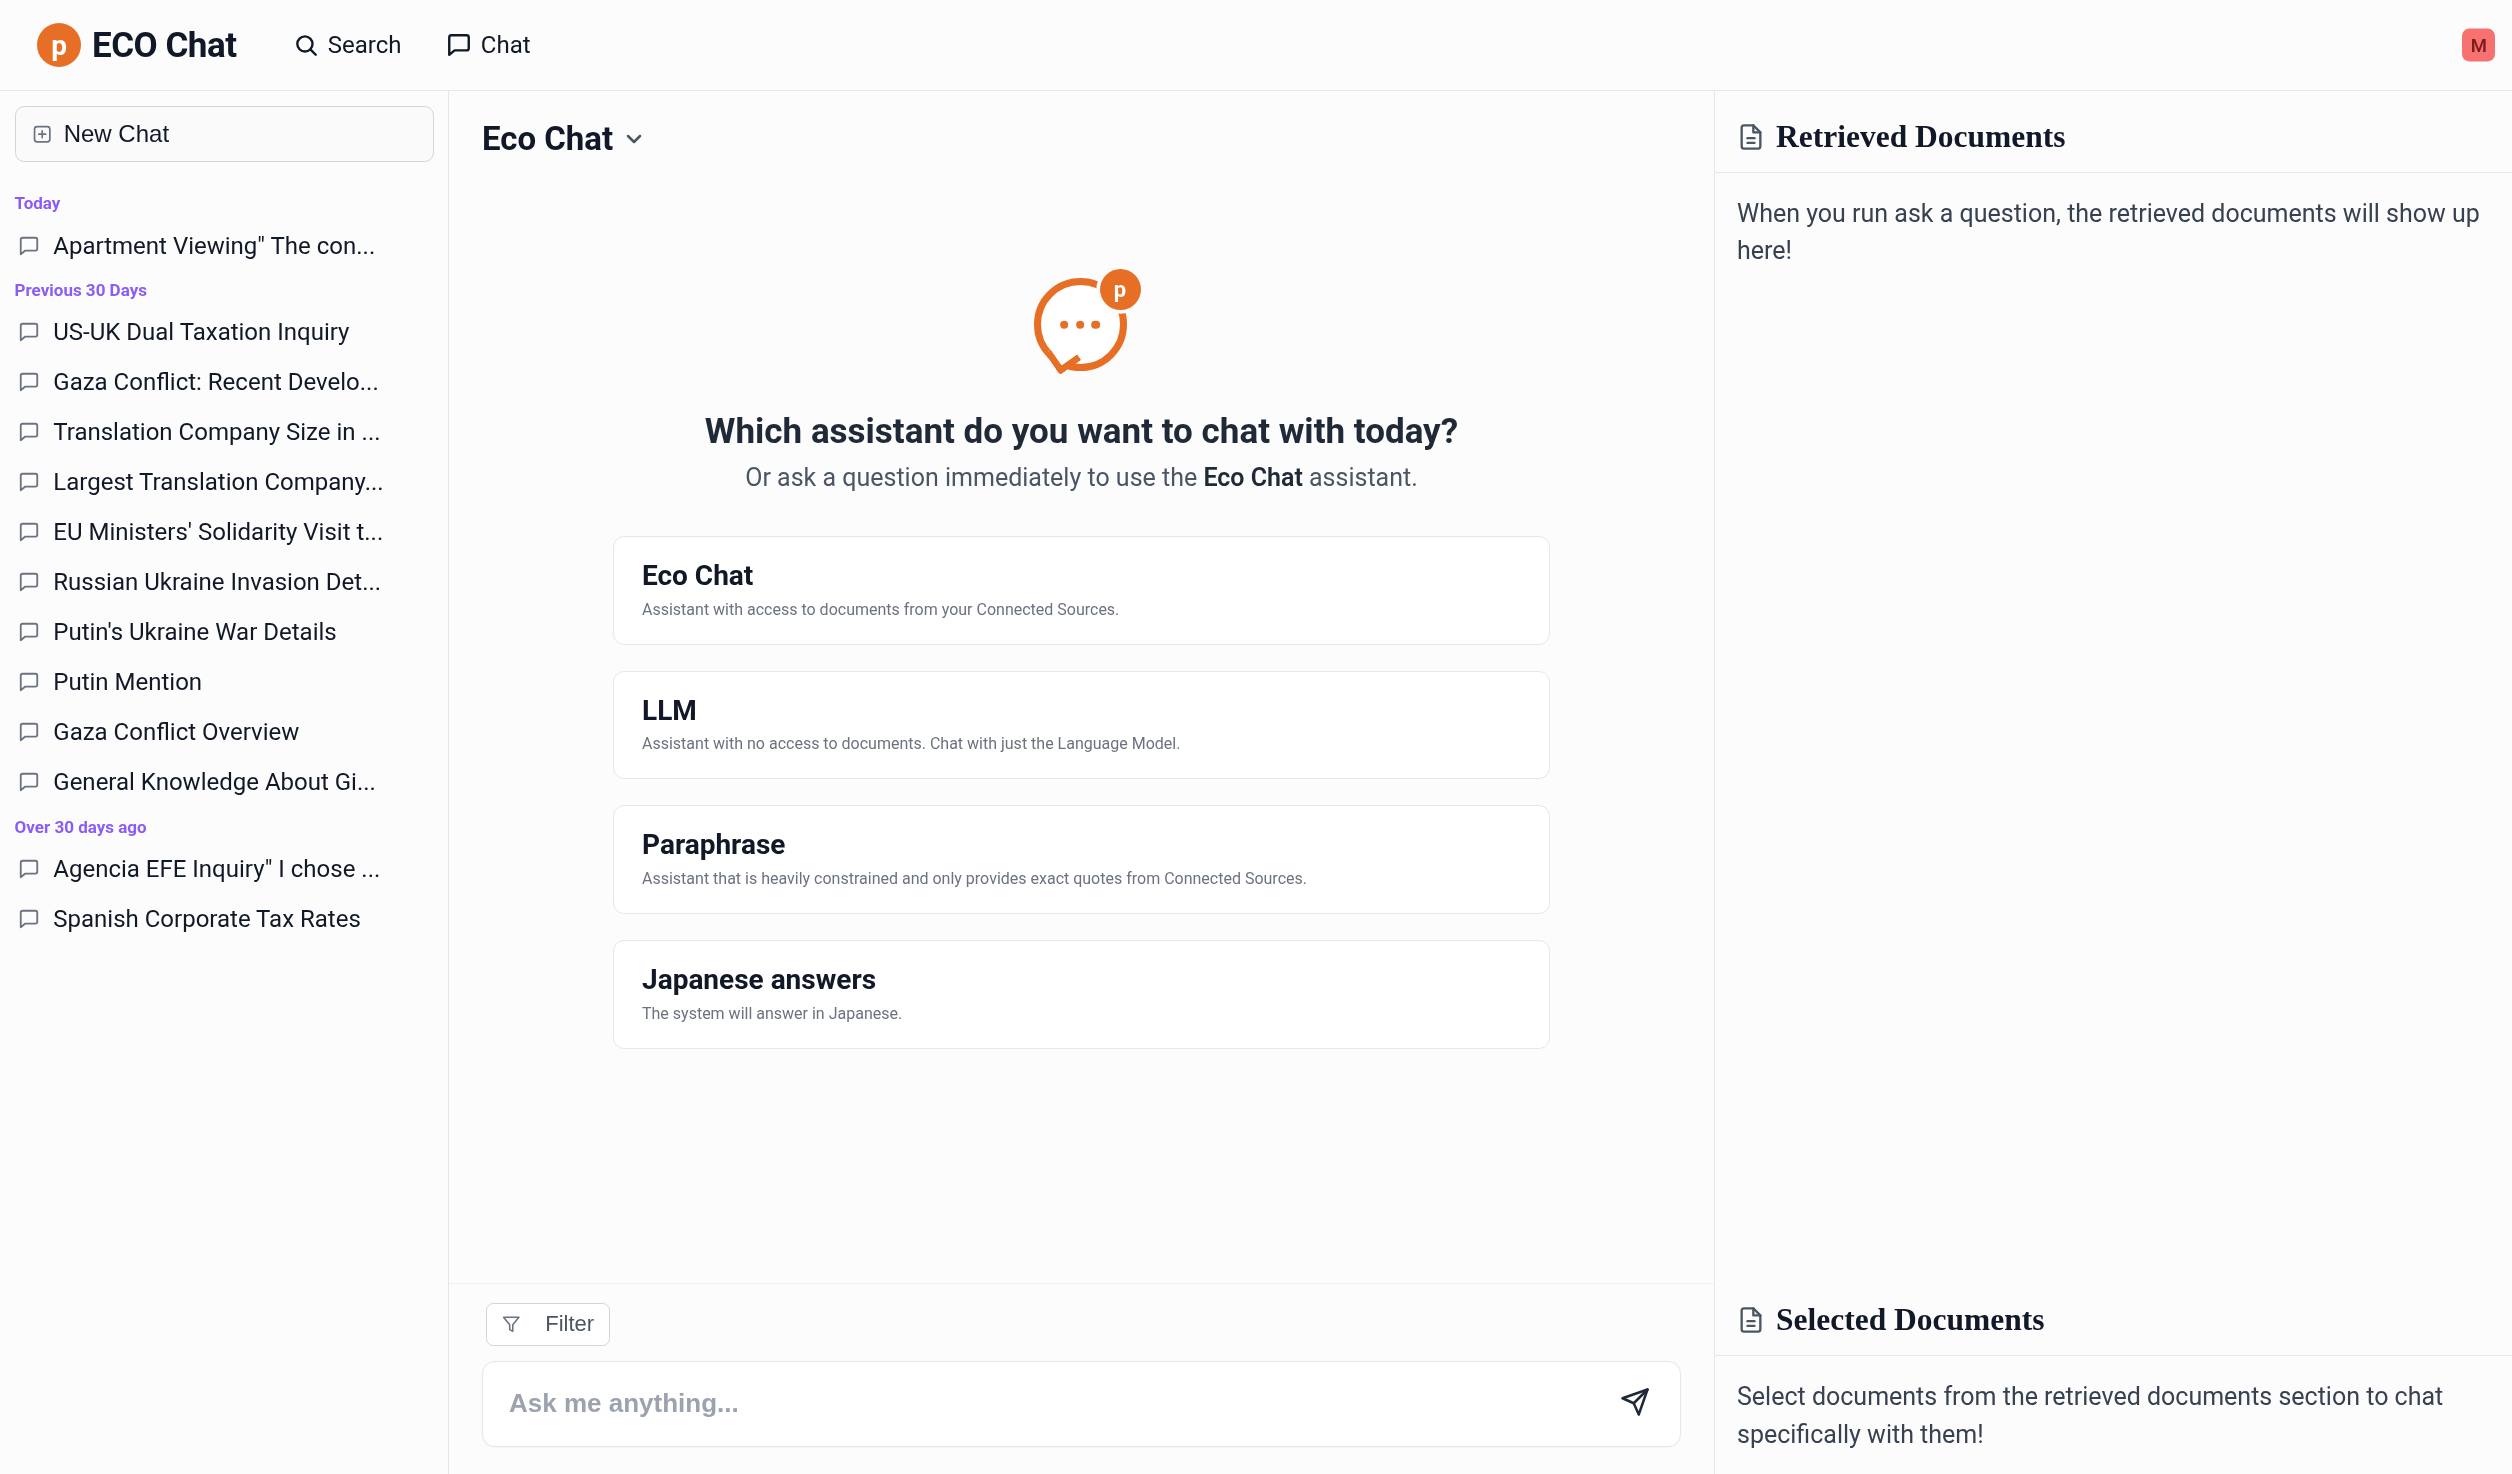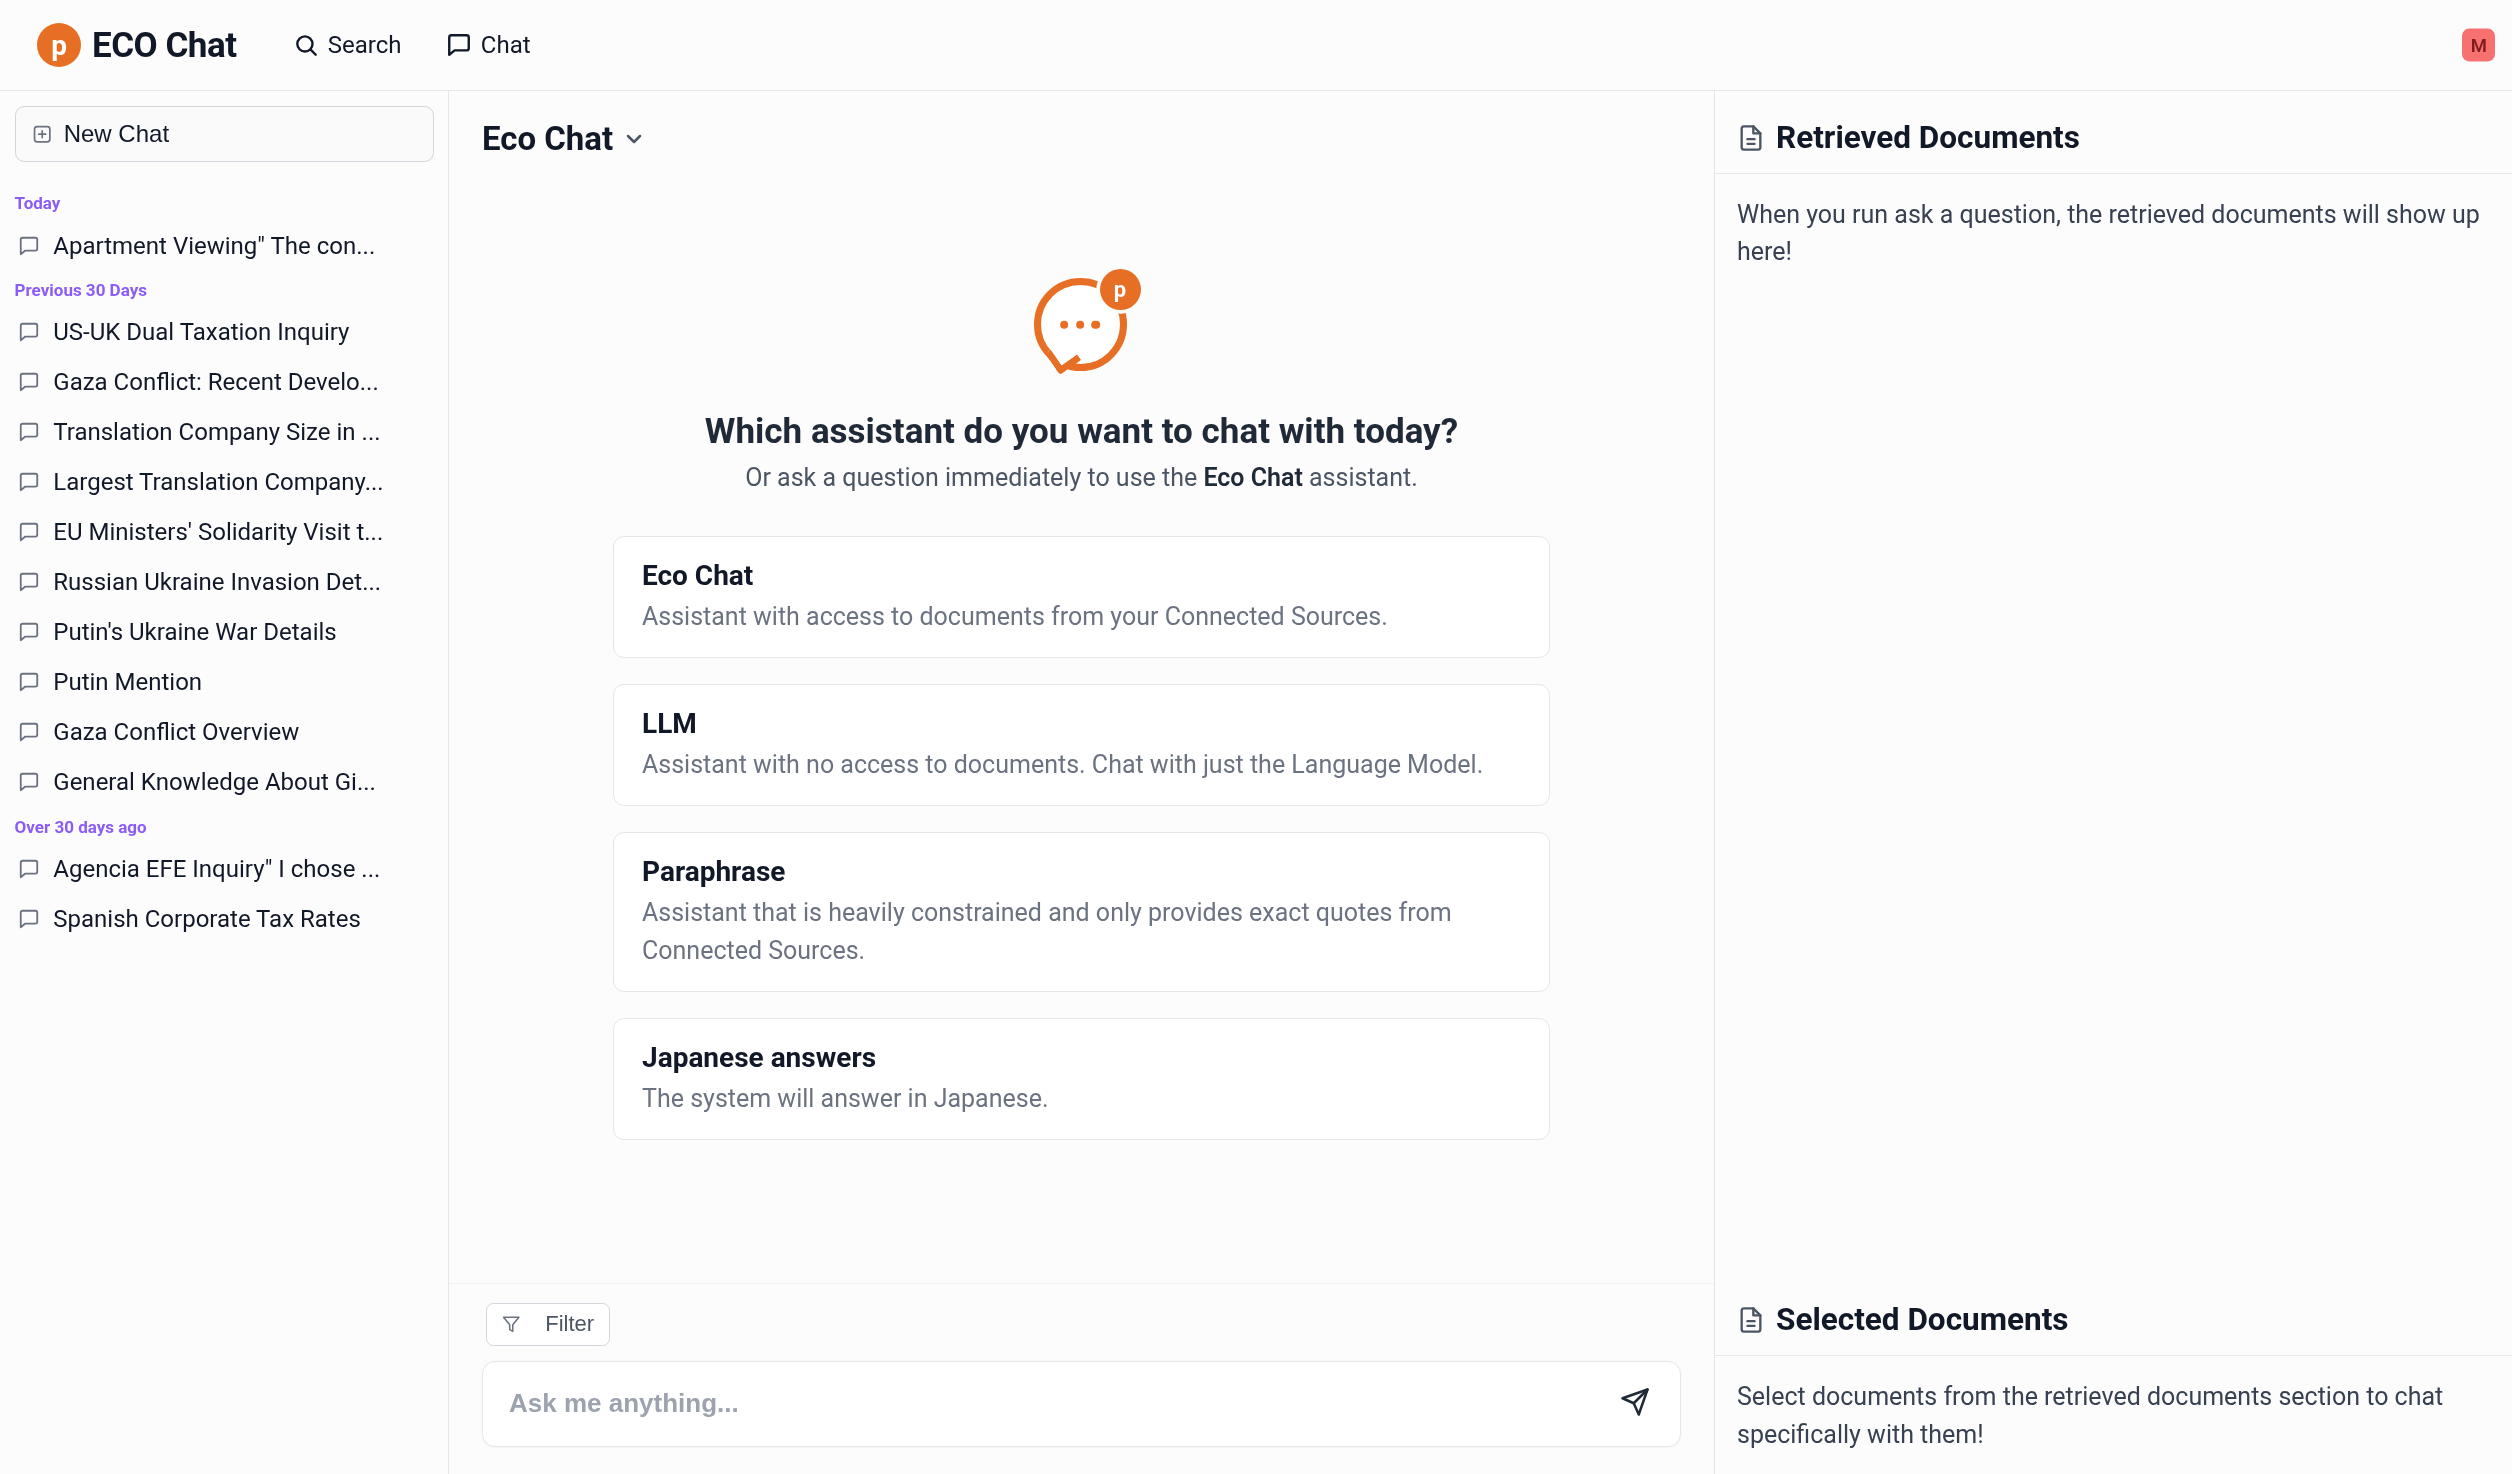--- a/index.html
+++ b/index.html
@@ -141,21 +141,21 @@
   .hero-sub .strong { font-weight: 600; color:#1f2937; }
   .assistant-list { width: 937px; display:flex; flex-direction:column; gap: 26px; }
   .assistant-card {
     border: 0.9px solid #e5e7eb;
     border-radius: 11px;
     padding: 22px 28px;
     cursor: pointer;
     background: white;
   }
   .assistant-card-title { font-size: 28px; font-weight: 700; color:#111827; margin-bottom: 5.6px; }
-  .assistant-card-desc { font-size: 25px; color: #6b7280; line-height: 1.5; }
+  .assistant-card-desc { font-size: 16px; color: #6b7280; line-height: 1.5; }
 
   .center-footer {
     padding: 18.5px 33px 28px 33px;
     border-top: 0.9px solid #f1f1f1;
   }
   .filter-btn {
     display:inline-flex; align-items:center; gap:25px;
     padding: 7.4px 15px;
     border: 0.9px solid #d1d5db;
     border-radius: 7.4px;
@@ -183,21 +183,21 @@
 
   
   .right {
     width: 797px;
     display:flex; flex-direction:column;
     overflow-y:auto;
   }
   .panel-header {
     display:flex; align-items:center; gap:11px;
     padding: 28px 22px 16.7px 22px;
-    font-size:31.5px; font-weight:700; color:#111827;
+    font-size:31.5px; font-weight:700; color:#111827;font-family:Liberation Serif, serif;
   }
   .panel-header svg { width:28px; height:28px; stroke:#4b5563; }
   .panel-divider { border-top:0.9px solid #e5e7eb; }
   .panel-body {
     padding: 22px 22px;
     font-size:25px; color:#374151;
     line-height:1.5;
   }
   .panel-spacer { flex:1; }
 

